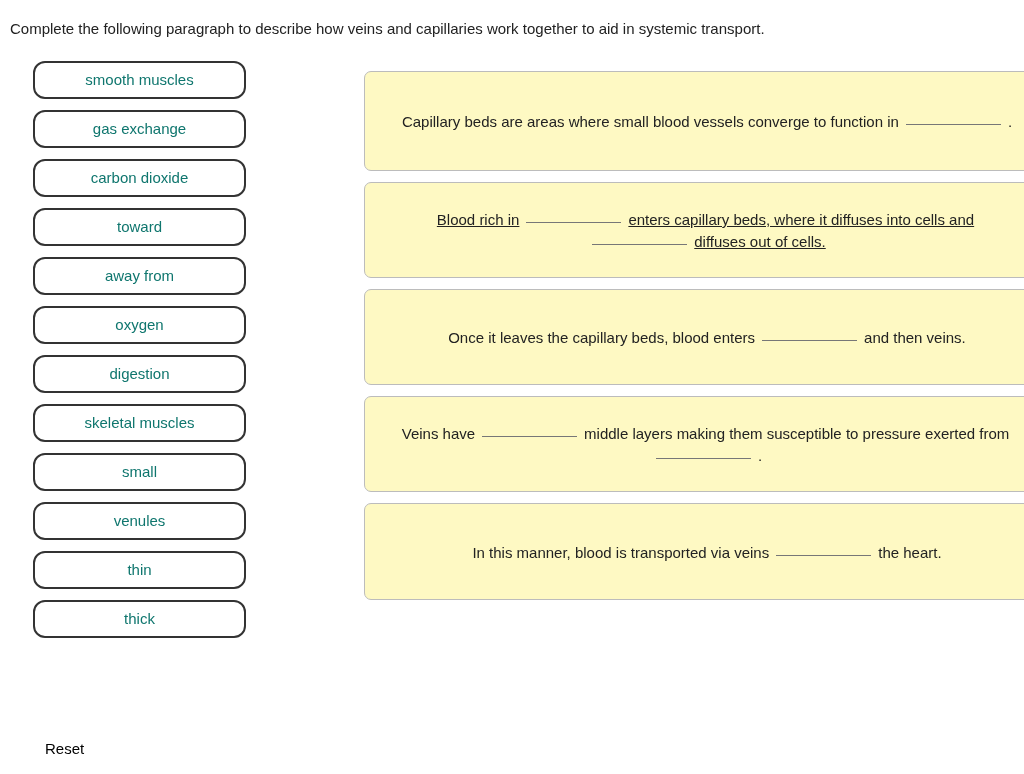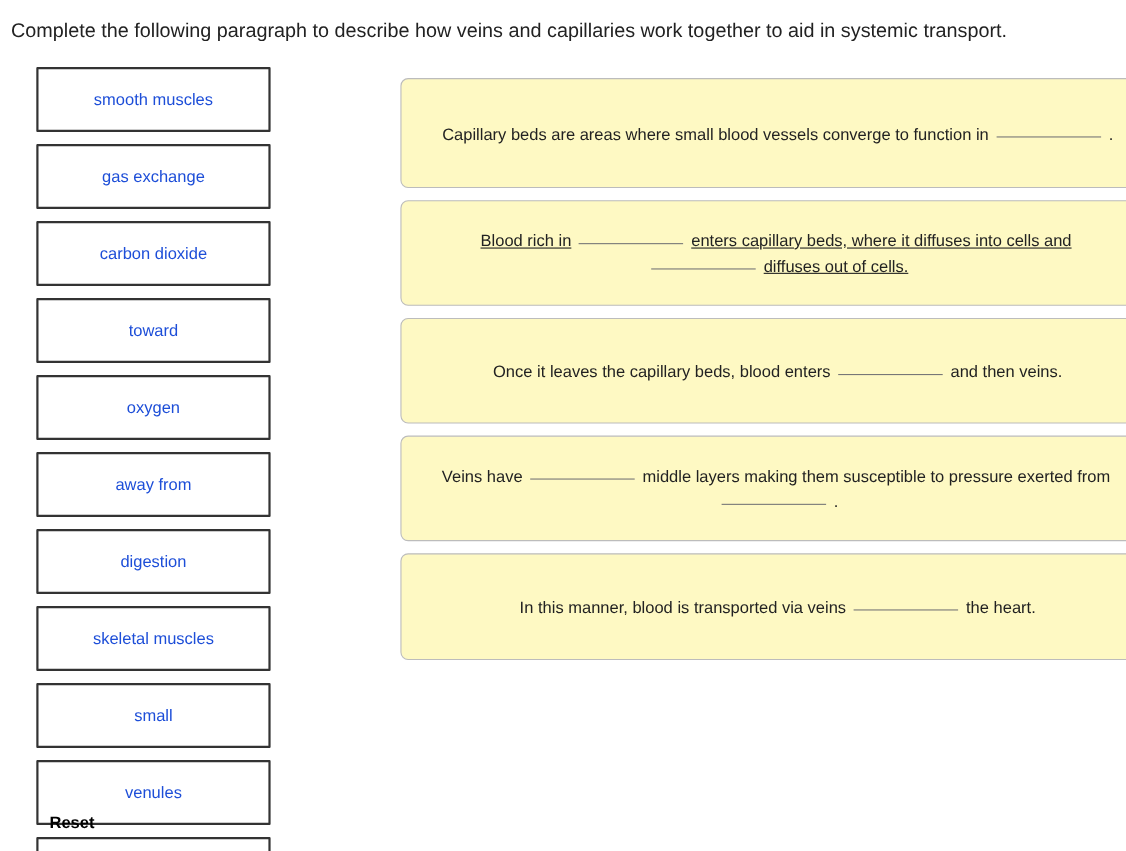--- a/index.html
+++ b/index.html
@@ -15,58 +15,58 @@
     position: relative;
     overflow: hidden;
     -webkit-font-smoothing: antialiased;
   }
 
   
   .prompt {
     position: absolute;
     left: 10px;
     top: 18px;
-    font-size: 18px;
+    font-size: 15px;
     line-height: 21px;
     color: #222222;
     white-space: nowrap;
   }
 
   
   .wordbank {
     position: absolute;
     left: 33px;
     top: 61px;
     width: 213px;
   }
   .chip {
     box-sizing: border-box;
     width: 213px;
-    height: 59px;
+    height: 38px;
     margin-bottom: 11px;
     border: 2px solid #333333;
-    border-radius: 1px;
+    border-radius: 12px;
     background: #ffffff;
     display: flex;
     align-items: center;
     justify-content: center;
     font-size: 15px;
     line-height: 18px;
-    color: #1d4ed8;
+    color: #0f766e;
     cursor: pointer;
     user-select: none;
   }
 
   .reset-link {
     position: absolute;
     left: 45px;
     top: 739px;
     font-size: 15px;
     line-height: 20px;
-    font-weight: bold;
+    font-weight: normal;
     color: #000000;
     cursor: pointer;
     user-select: none;
   }
 
   
   .panels {
     position: absolute;
     left: 364px;
     top: 71px;
@@ -110,22 +110,22 @@
 </head>
 <body>
 
 <div class="prompt">Complete the following paragraph to describe how veins and capillaries work together to aid in systemic transport.</div>
 
 <div class="wordbank">
   <div class="chip">smooth muscles</div>
   <div class="chip">gas exchange</div>
   <div class="chip">carbon dioxide</div>
   <div class="chip">toward</div>
+  <div class="chip">away from</div>
   <div class="chip">oxygen</div>
-  <div class="chip">away from</div>
   <div class="chip">digestion</div>
   <div class="chip">skeletal muscles</div>
   <div class="chip">small</div>
   <div class="chip">venules</div>
   <div class="chip">thin</div>
   <div class="chip">thick</div>
 </div>
 
 <div class="reset-link">Reset</div>
 

